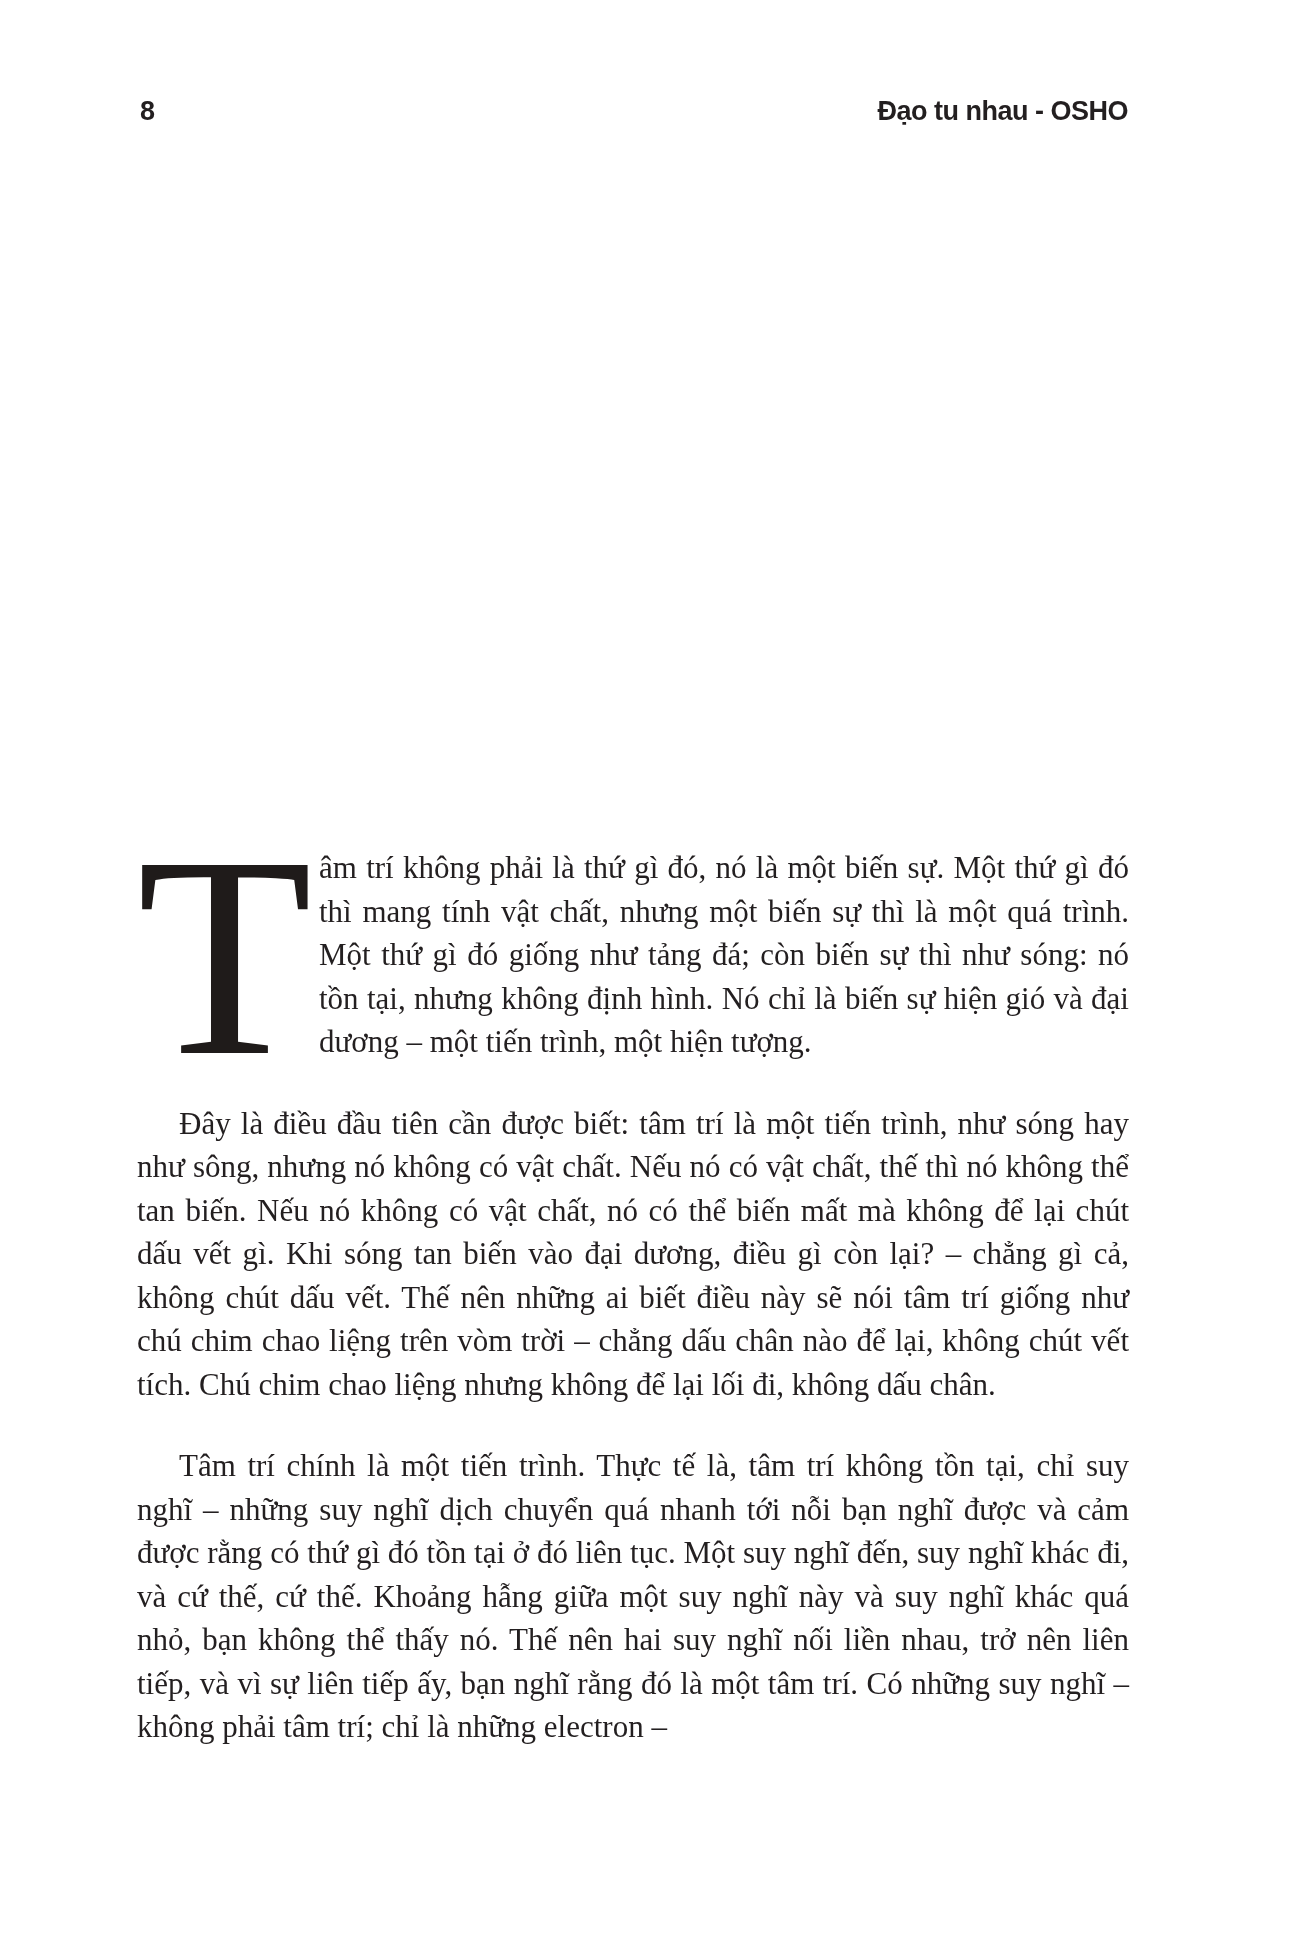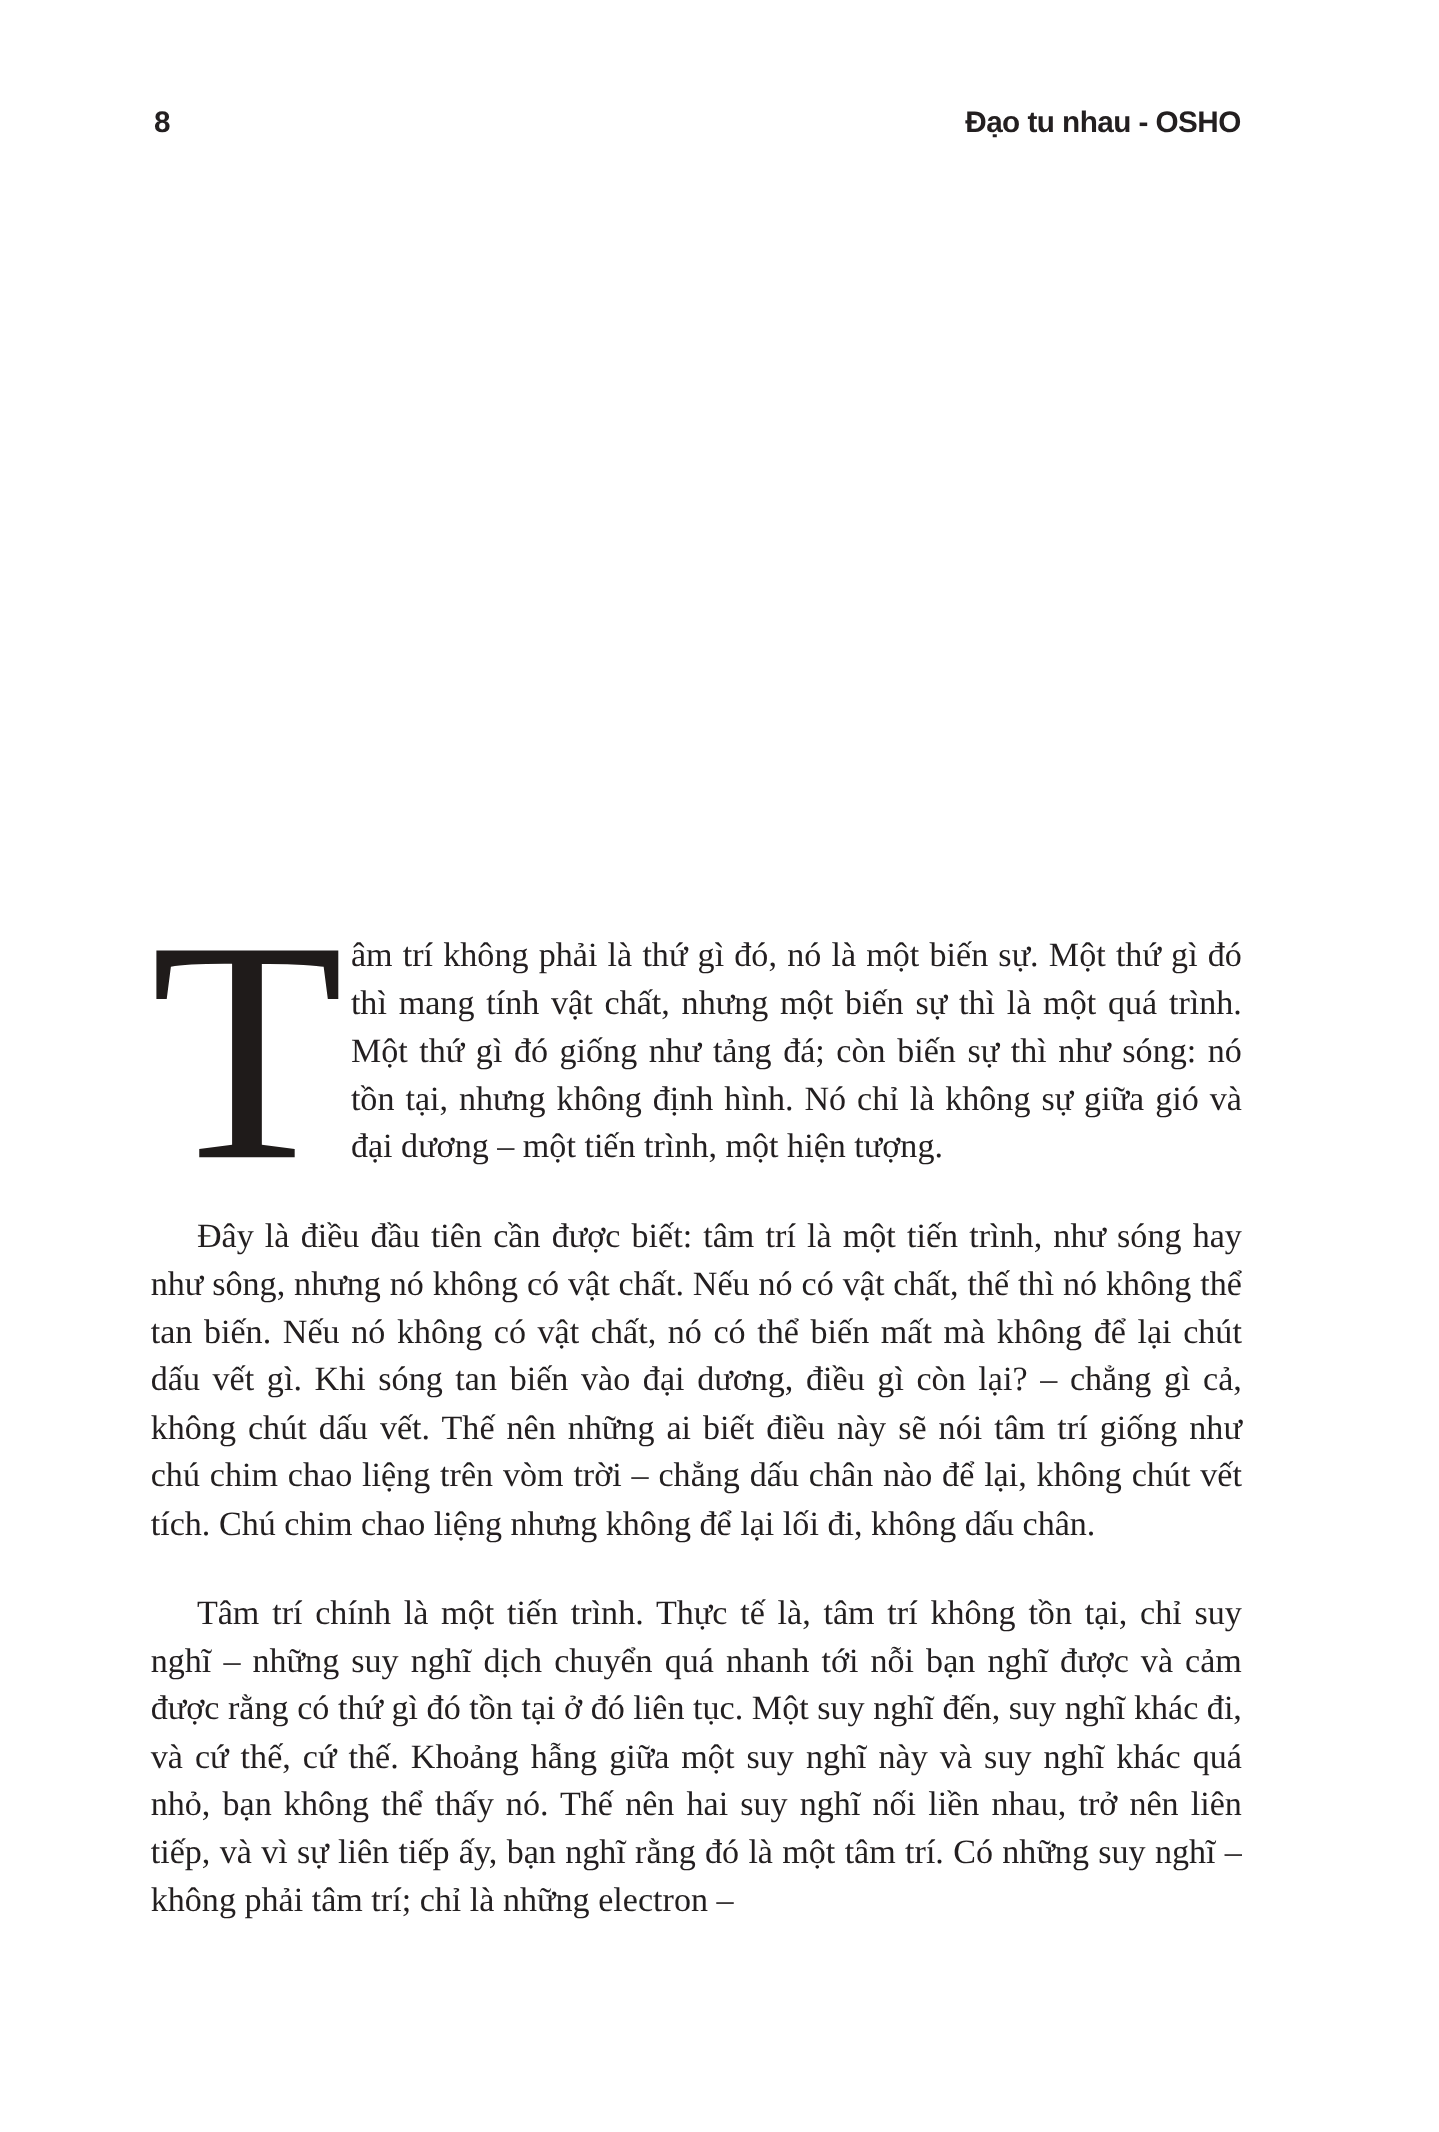--- a/index.html
+++ b/index.html
@@ -60,19 +60,19 @@
 
 <div class="page">
 
   <header class="running-header">
     <span class="page-number">8</span>
     <span class="running-title">Đạo tu nhau - OSHO</span>
   </header>
 
   <main class="text-block">
     <p class="para dropcap-para">
-      <span class="dropcap">T</span><span>âm trí không phải là thứ gì đó, nó là một biến sự. Một thứ gì đó thì mang tính vật chất, nhưng một biến sự thì là một quá trình. Một thứ gì đó giống như tảng đá; còn biến sự thì như sóng: nó tồn tại, nhưng không định hình. Nó chỉ là không sự giữa gió và đại dương – một tiến trình, một hiện tượng.</span>
+      <span class="dropcap">T</span><span>âm trí không phải là thứ gì đó, nó là một biến sự. Một thứ gì đó thì mang tính vật chất, nhưng một biến sự thì là một quá trình. Một thứ gì đó giống như tảng đá; còn biến sự thì như sóng: nó tồn tại, nhưng không định hình. Nó chỉ là biến sự hiện gió và đại dương – một tiến trình, một hiện tượng.</span>
     </p>
     <p class="para indent">Đây là điều đầu tiên cần được biết: tâm trí là một tiến trình, như sóng hay như sông, nhưng nó không có vật chất. Nếu nó có vật chất, thế thì nó không thể tan biến. Nếu nó không có vật chất, nó có thể biến mất mà không để lại chút dấu vết gì. Khi sóng tan biến vào đại dương, điều gì còn lại? – chẳng gì cả, không chút dấu vết. Thế nên những ai biết điều này sẽ nói tâm trí giống như chú chim chao liệng trên vòm trời – chẳng dấu chân nào để lại, không chút vết tích. Chú chim chao liệng nhưng không để lại lối đi, không dấu chân.</p>
     <p class="para indent">Tâm trí chính là một tiến trình. Thực tế là, tâm trí không tồn tại, chỉ suy nghĩ – những suy nghĩ dịch chuyển quá nhanh tới nỗi bạn nghĩ được và cảm được rằng có thứ gì đó tồn tại ở đó liên tục. Một suy nghĩ đến, suy nghĩ khác đi, và cứ thế, cứ thế. Khoảng hẫng giữa một suy nghĩ này và suy nghĩ khác quá nhỏ, bạn không thể thấy nó. Thế nên hai suy nghĩ nối liền nhau, trở nên liên tiếp, và vì sự liên tiếp ấy, bạn nghĩ rằng đó là một tâm trí. Có những suy nghĩ – không phải tâm trí; chỉ là những electron –</p>
   </main>
 
 </div>
 
 </body></html>

